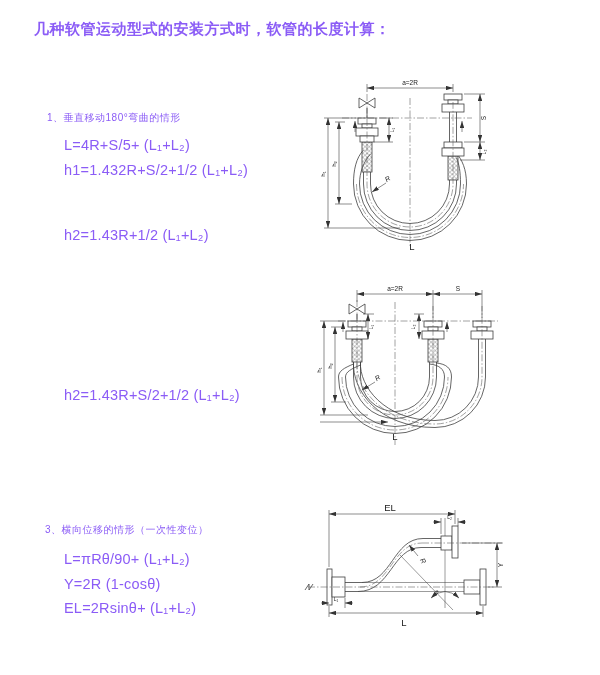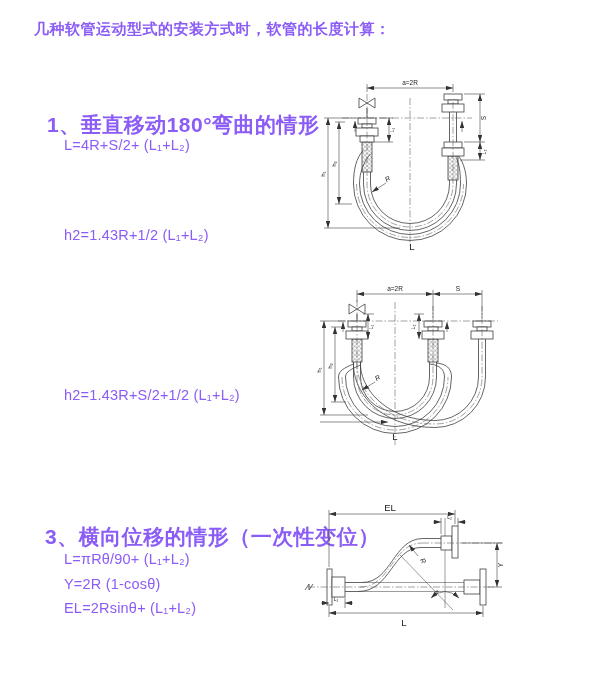--- a/index.html
+++ b/index.html
@@ -1,20 +1,20 @@
 <!DOCTYPE html>
 <html><head>
 <meta charset="utf-8">
 <style>
   html,body{margin:0;padding:0;background:#e8e8e8;}
   #page{position:relative;width:600px;height:675px;background:#ffffff;overflow:hidden;
         font-family:"Liberation Sans",sans-serif;color:#8b5cf6;}
   .abs{position:absolute;}
   .title{font-size:15px;font-weight:bold;letter-spacing:0.5px;}
-  .sec-heading{font-size:21px;font-weight:bold;letter-spacing:0.5px;}
+  .sec-heading{font-size:10px;font-weight:normal;letter-spacing:0.5px;}
   .formula{font-size:14.5px;font-weight:500;letter-spacing:0.2px;white-space:pre;}
   svg{position:absolute;overflow:visible;}
   svg .ln{fill:none;stroke:#3f3f3f;stroke-width:0.8;}
   svg .thin{fill:none;stroke:#4a4a4a;stroke-width:0.55;}
   svg .dim{fill:none;stroke:#3f3f3f;stroke-width:0.6;}
   svg .cl{fill:none;stroke:#555;stroke-width:0.55;stroke-dasharray:7 2 1.5 2;}
   svg .fit{fill:#ffffff;stroke:#3f3f3f;stroke-width:0.8;}
   svg .braid{stroke:#3f3f3f;stroke-width:0.8;}
   svg text{font-family:"Liberation Sans",sans-serif;fill:#222;}
   .dl{font-size:6.5px;}
@@ -24,21 +24,22 @@
   .dlb{font-size:9.5px;}
 </style>
 </head>
 <body>
 
 <div id="page">
 
   <div class="abs title" style="left:34px;top:20px;">几种软管运动型式的安装方式时，软管的长度计算：</div>
 
   <div class="abs sec-heading" style="left:47px;top:111px;">1、垂直移动180°弯曲的情形</div>
-  <div class="abs formula" style="left:64px;top:137px;">L=4R+S/2+ (L₁+L₂)</div>
+  <div class="abs formula" style="left:64px;top:137px;">L=4R+S/5+ (L₁+L₂)</div>
+  <div class="abs formula" style="left:64px;top:162px;">h1=1.432R+S/2+1/2 (L₁+L₂)</div>
   <div class="abs formula" style="left:64px;top:187px;margin-top:40px;">h2=1.43R+1/2 (L₁+L₂)</div>
 
   <svg style="left:312px;top:76px;" width="288" height="182" viewBox="0 0 288 182">
     <defs>
       <marker id="a1" viewBox="0 0 7 4.4" refX="7" refY="2.2" markerWidth="7" markerHeight="4.4" markerUnits="userSpaceOnUse" orient="auto-start-reverse">
         <path d="M0,0 L7,2.2 L0,4.4 z" fill="#333"></path>
       </marker>
       <pattern id="hb1" width="3" height="3" patternUnits="userSpaceOnUse" patternTransform="rotate(45)">
         <line x1="0" y1="0" x2="0" y2="3" stroke="#555" stroke-width="0.55"></line>
         <line x1="0" y1="0" x2="3" y2="0" stroke="#555" stroke-width="0.55"></line>

